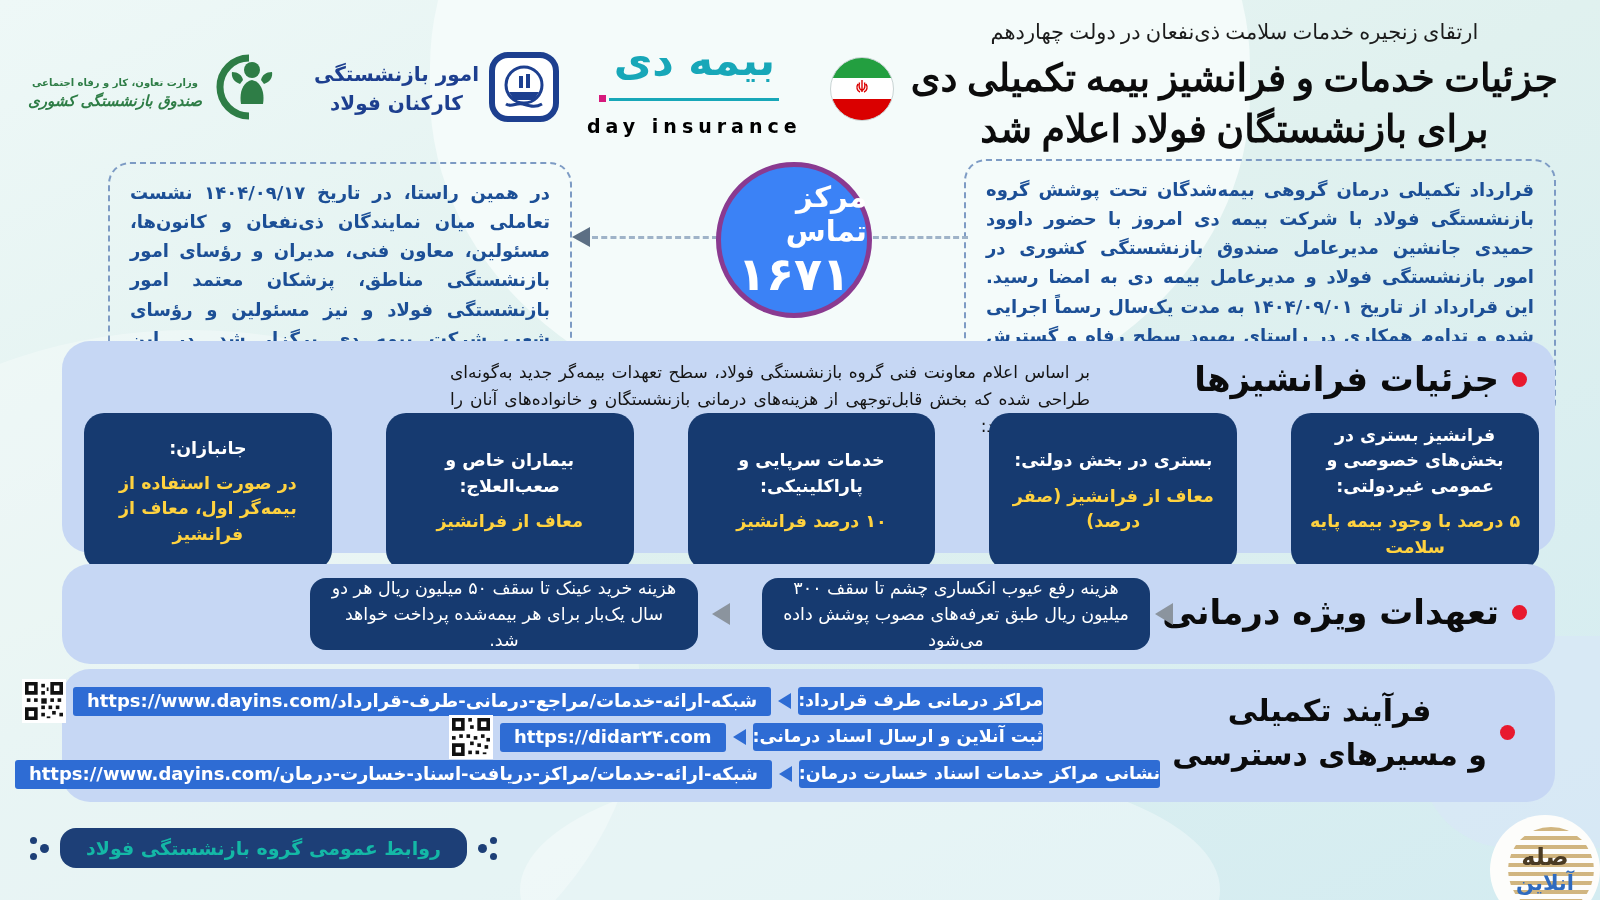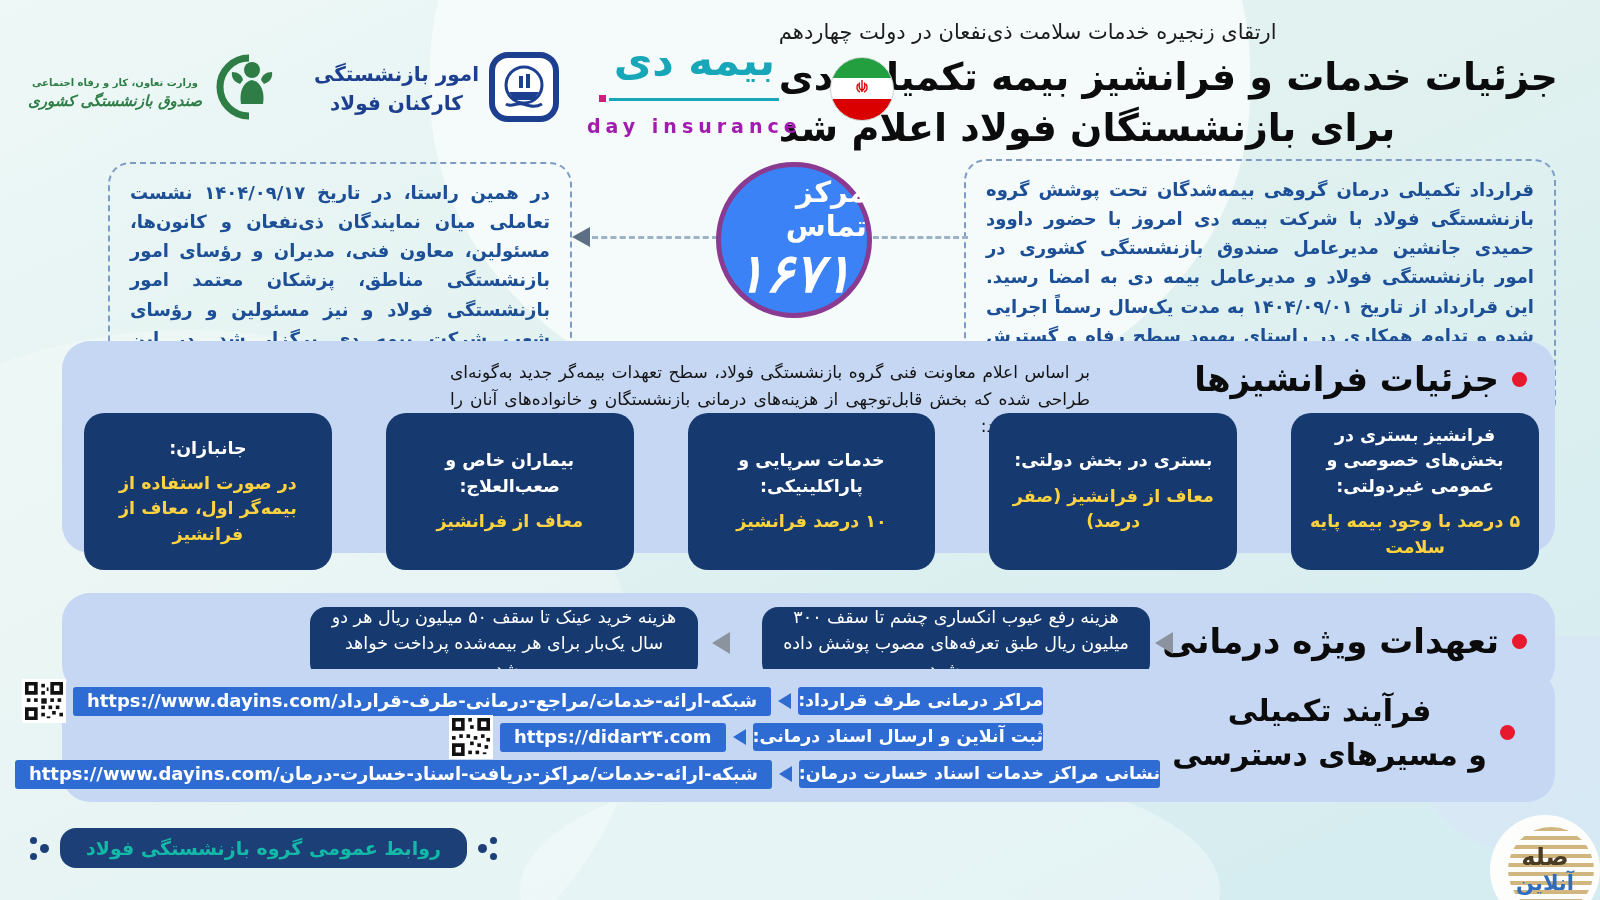--- a/index.html
+++ b/index.html
@@ -9,62 +9,62 @@
     font-family:"DejaVu Sans", sans-serif;
   }
   
   .blob{position:absolute;pointer-events:none;}
   .blob1{top:-260px;left:430px;width:820px;height:680px;background:#f4fbfa;border-radius:48%;}
   .blob2{top:330px;left:-260px;width:900px;height:720px;background:rgba(255,255,255,.30);border-radius:50%;}
   .blob3{right:-70px;top:636px;width:250px;height:212px;background:#d9e6f7;opacity:.65;border-radius:0 0 0 90px;}
   .blob4{bottom:-120px;left:520px;width:700px;height:260px;background:rgba(255,255,255,.35);border-radius:50%;}
 
   
-  .header{position:absolute;top:20px;right:42px;text-align:left;direction:rtl;}
+  .header{position:absolute;top:20px;right:42px;text-align:center;direction:rtl;font-family:Liberation Serif, serif;}
   .kicker{font-size:21px;color:#1c1c1c;}
   .main-title{font-size:38px;font-weight:800;color:#0c0c0c;line-height:1.34;margin-top:8px;}
 
   
   .logos{position:absolute;top:40px;left:28px;display:flex;align-items:center;gap:28px;direction:ltr;}
   .logo{display:flex;align-items:center;gap:10px;}
   .csf-text{color:#2e7d46;font-weight:700;text-align:center;line-height:1.5;margin-top:11px;}
   .csf-text .l1{font-size:10px;}
   .csf-text .l2{font-size:15px;font-style:italic;}
   .steel-text{color:#1d3f8f;font-weight:800;font-size:20px;text-align:center;line-height:1.45;}
   .day-logo{display:flex;flex-direction:column;align-items:center;}
   .day-fa{color:#17a7b8;font-weight:800;font-size:42px;line-height:1;}
   .day-bar{width:170px;height:3px;background:#17a7b8;margin:6px 0 4px;position:relative;}
   .day-bar::after{content:"";position:absolute;left:-10px;top:-3px;width:7px;height:7px;background:#d6197c;}
-  .day-en{color:#a21caf;font-weight:700;font-size:19px;letter-spacing:5px;text-align:center;}
+  .day-en{color:#000000;font-weight:700;font-size:19px;letter-spacing:5px;text-align:center;}
   .flag{width:62px;height:62px;border-radius:50%;border:1px solid #c9d4d4;
     background:linear-gradient(#239f40 0 33%,#ffffff 33% 66%,#da0000 66% 100%);
     display:flex;align-items:center;justify-content:center;}
   .emblem{color:#da0000;font-size:15px;font-weight:800;line-height:1;}
 
   
   .note{position:absolute;box-sizing:border-box;border:2px dashed #7d9bc4;border-radius:22px;
     padding:14px 20px;color:#1c4f96;font-size:18px;font-weight:600;line-height:1.62;
     text-align:justify;direction:rtl;}
   .note-right{top:159px;right:44px;width:592px;}
   .note-left{top:162px;left:108px;width:464px;}
   .call-circle{position:absolute;top:162px;left:716px;width:146px;height:146px;border-radius:50%;
     background:#3b82f6;border:5px solid #8a3a90;display:flex;flex-direction:column;
     align-items:center;justify-content:center;color:#fff;z-index:2;}
   .call-label{font-size:29px;font-weight:800;}
-  .call-number{font-size:54px;font-weight:800;line-height:1.15;font-style:italic;}
+  .call-number{font-size:46px;font-weight:800;line-height:1.15;}
   .dash-line{position:absolute;border-top:3px dashed #9fb3c8;height:0;}
   .dash-l{top:236px;left:592px;width:126px;}
   .dash-r{top:236px;left:864px;width:104px;}
   .arrow-head{position:absolute;top:227px;left:572px;width:0;height:0;
     border-top:10px solid transparent;border-bottom:10px solid transparent;border-right:18px solid #5c6f84;}
 
   
   .panel{position:absolute;left:62px;width:1493px;background:#c6d7f4;border-radius:28px;box-sizing:border-box;}
   .panel1{top:341px;height:212px;}
-  .panel2{top:593px;height:100px;}
+  .panel2{top:564px;height:100px;}
   .panel3{top:669px;height:133px;}
   .sec-title{position:absolute;display:flex;align-items:center;gap:13px;direction:rtl;font-weight:700;color:#0b0b0b;}
   .dot{width:15px;height:15px;border-radius:50%;background:#e8192e;flex:0 0 auto;}
   .t1{top:18px;right:28px;font-size:34px;}
   .t2{top:28px;right:28px;font-size:34px;}
   .t3{top:20px;right:40px;font-size:30px;}
   .t3 .two-line{text-align:center;line-height:1.45;}
 
   .franchise-intro{position:absolute;top:18px;right:465px;width:640px;font-size:17px;color:#141414;
     direction:rtl;text-align:justify;line-height:1.6;font-weight:500;}

